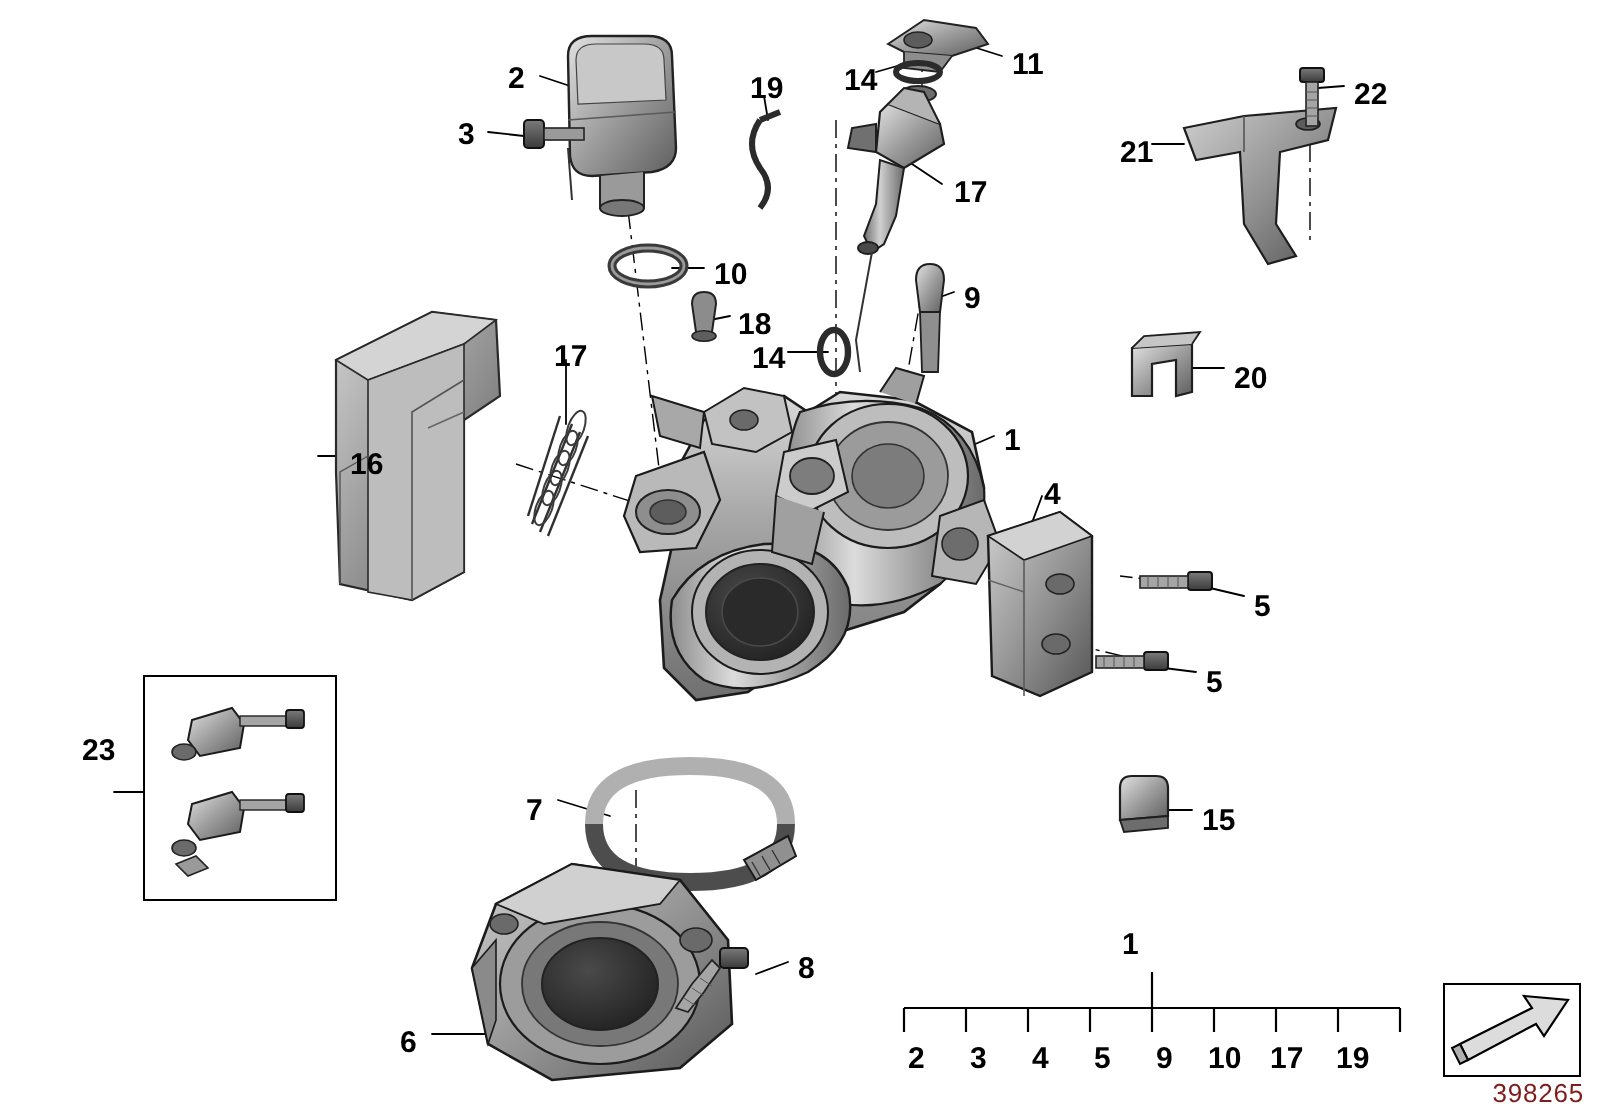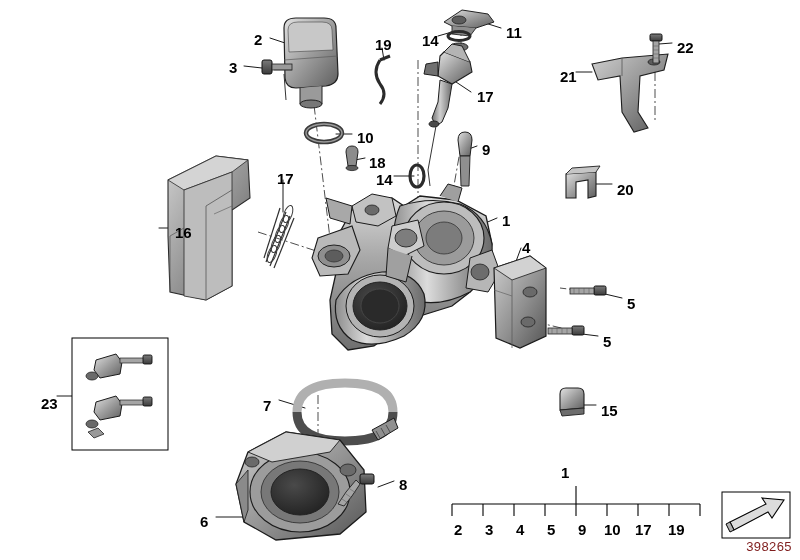--- a/index.html
+++ b/index.html
@@ -410,21 +410,21 @@
   <div class="callout" style="left:422px; top:33px;">14</div>
   <div class="callout" style="left:506px; top:25px;">11</div>
   <div class="callout" style="left:601px; top:403px;">15</div>
   <div class="callout" style="left:141px; top:225px;margin-left:34px;">16</div>
   <div class="callout" style="left:277px; top:171px;">17</div>
   <div class="callout" style="left:369px; top:155px;">18</div>
   <div class="callout" style="left:375px; top:37px;">19</div>
   <div class="callout" style="left:617px; top:182px;text-align:center;">20</div>
   <div class="callout" style="left:560px; top:69px;">21</div>
   <div class="callout" style="left:677px; top:40px;">22</div>
-  <div class="callout" style="left:41px; top:396px;">23</div>
+  <div class="callout" style="left:41px; top:368px;">23</div>
 
   <div class="legend-num" style="left:561px; top:464px;">1</div>
   <div class="legend-num" style="left:454px; top:521px;">2</div>
   <div class="legend-num" style="left:485px; top:521px;">3</div>
   <div class="legend-num" style="left:516px; top:521px;">4</div>
   <div class="legend-num" style="left:547px; top:521px;">5</div>
   <div class="legend-num" style="left:578px; top:521px;">9</div>
   <div class="legend-num" style="left:604px; top:521px;">10</div>
   <div class="legend-num" style="left:635px; top:521px;">17</div>
   <div class="legend-num" style="left:668px; top:521px;">19</div>

